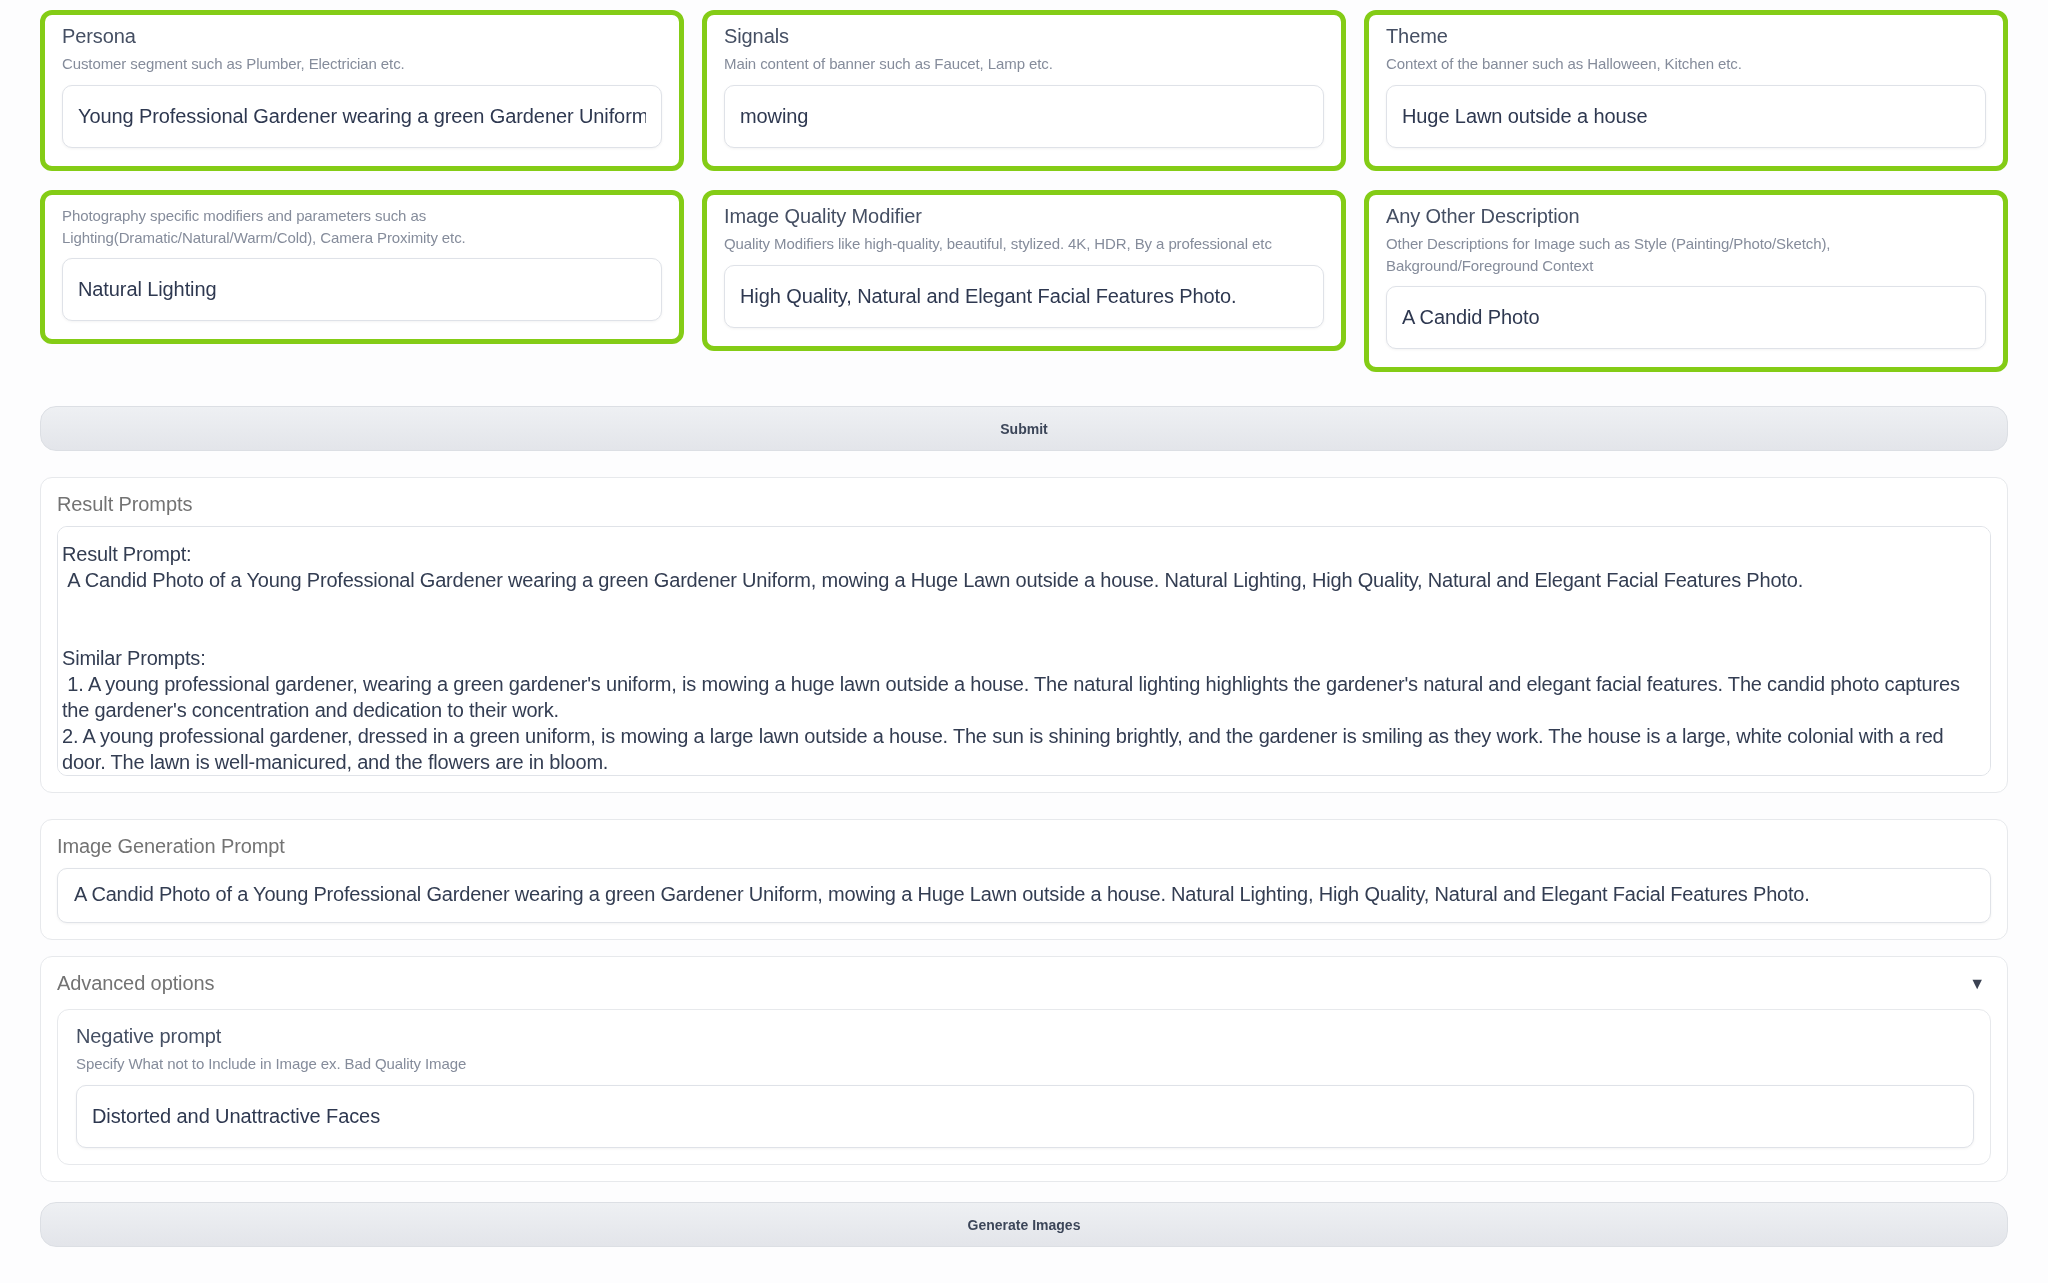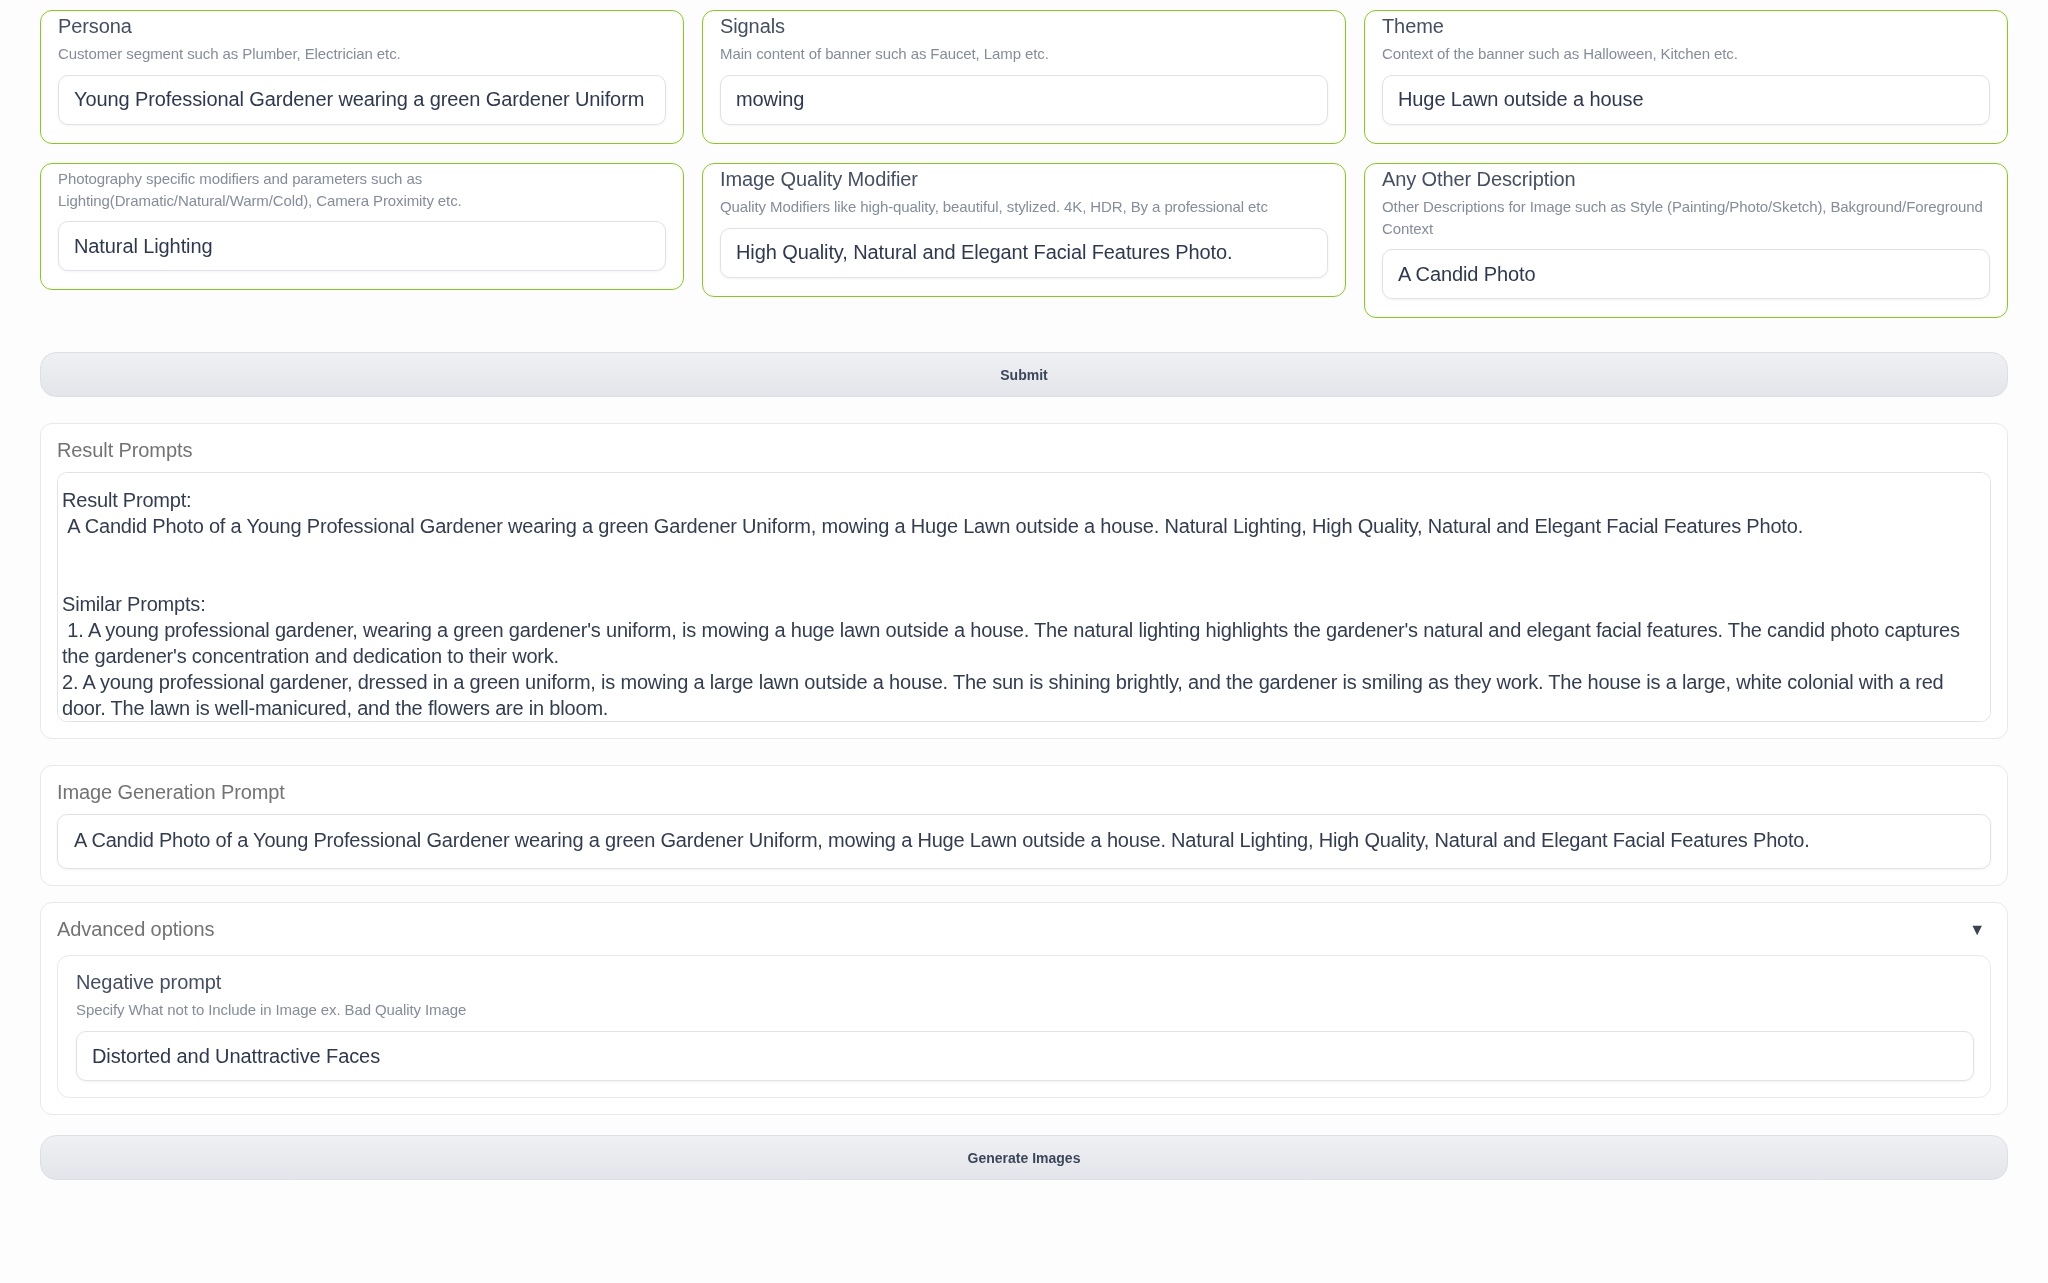--- a/index.html
+++ b/index.html
@@ -15,40 +15,40 @@
   }
   .grid3 {
     display: grid;
     grid-template-columns: 1fr 1fr 1fr;
     column-gap: 18px;
     align-items: start;
     margin-bottom: 19px;
   }
   .field-card {
     background: #ffffff;
-    border: 1px solid #84cc16;
+    border: 5px solid #84cc16;
     border-radius: 12px;
-    padding: 4px 17px 18px 17px;
+    padding: 10px 17px 18px 17px;
   }
   .field-label {
     font-size: 20px;
     color: #454f63;
     letter-spacing: -0.1px;
     margin-bottom: 5px;
   }
   .field-info {
     font-size: 15px;
     color: #858c9b;
     letter-spacing: -0.1px;
     line-height: 1.45;
     margin-bottom: 10px;
   }
   .text-input {
     width: 100%;
-    height: 50px;
+    height: 63px;
     border: 1px solid #dfe2e8;
     border-radius: 10px;
     background: #ffffff;
     box-shadow: 0 1px 3px rgba(0,0,0,0.05);
     padding: 0 15px;
     font-family: "Liberation Sans", sans-serif;
     font-size: 20px;
     color: #2e3850;
     letter-spacing: -0.1px;
     outline: none;

